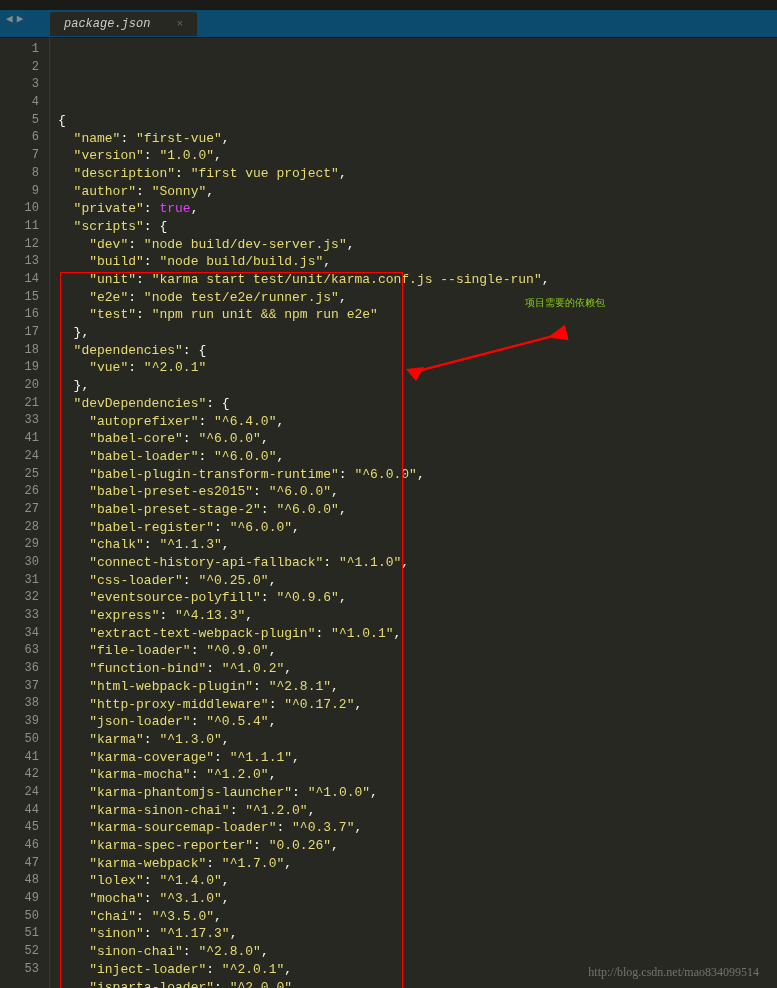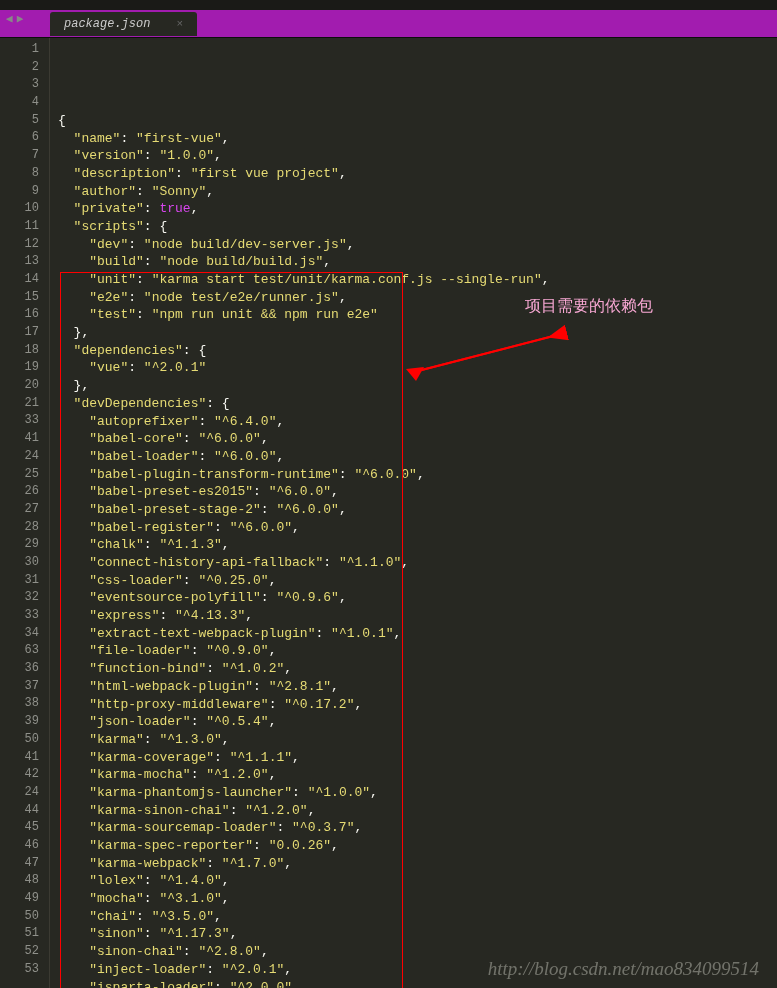--- a/index.html
+++ b/index.html
@@ -24,21 +24,21 @@
       position: absolute;
       top: 12px;
       left: 6px;
       display: flex;
       gap: 4px;
       color: #888;
       font-size: 11px;
       z-index: 10;
     }
     .tab-bar {
-      background: #a21caf;
+      background: #0c4a6e;
       height: 28px;
       display: flex;
       align-items: center;
       padding-left: 50px;
       border-bottom: 1px solid #0d0d0c;
     }
     .tab {
       background: #272822;
       padding: 5px 14px;
       font-size: 12px;
@@ -85,36 +85,35 @@
     .p { color: #f8f8f2; }
     .s { color: #e6db74; }
     .bool { color: #d946ef; }
     .red-box {
       position: absolute;
       border: 1px solid #ff0000;
       pointer-events: none;
     }
     .annotation {
       position: absolute;
-      color: #f9a8d4;
+      color: #84cc16;
       font-family: Liberation Mono, monospace;
-      font-size: 16px;
+      font-size: 10px;
     }
     .arrow-svg {
       position: absolute;
       pointer-events: none;
     }
     .watermark {
       position: absolute;
       right: 18px;
       bottom: 8px;
       color: #afb0a6;
       font-family: "SimSun", serif;
-      font-size: 19px;
-      font-style: italic;
+      font-size: 12px;
       opacity: 0.55;
     }
   </style>
 </head>
 <body>
 
 <div class="top-bar"></div>
 
 <div class="nav-arrows">
   <span>◀</span>

